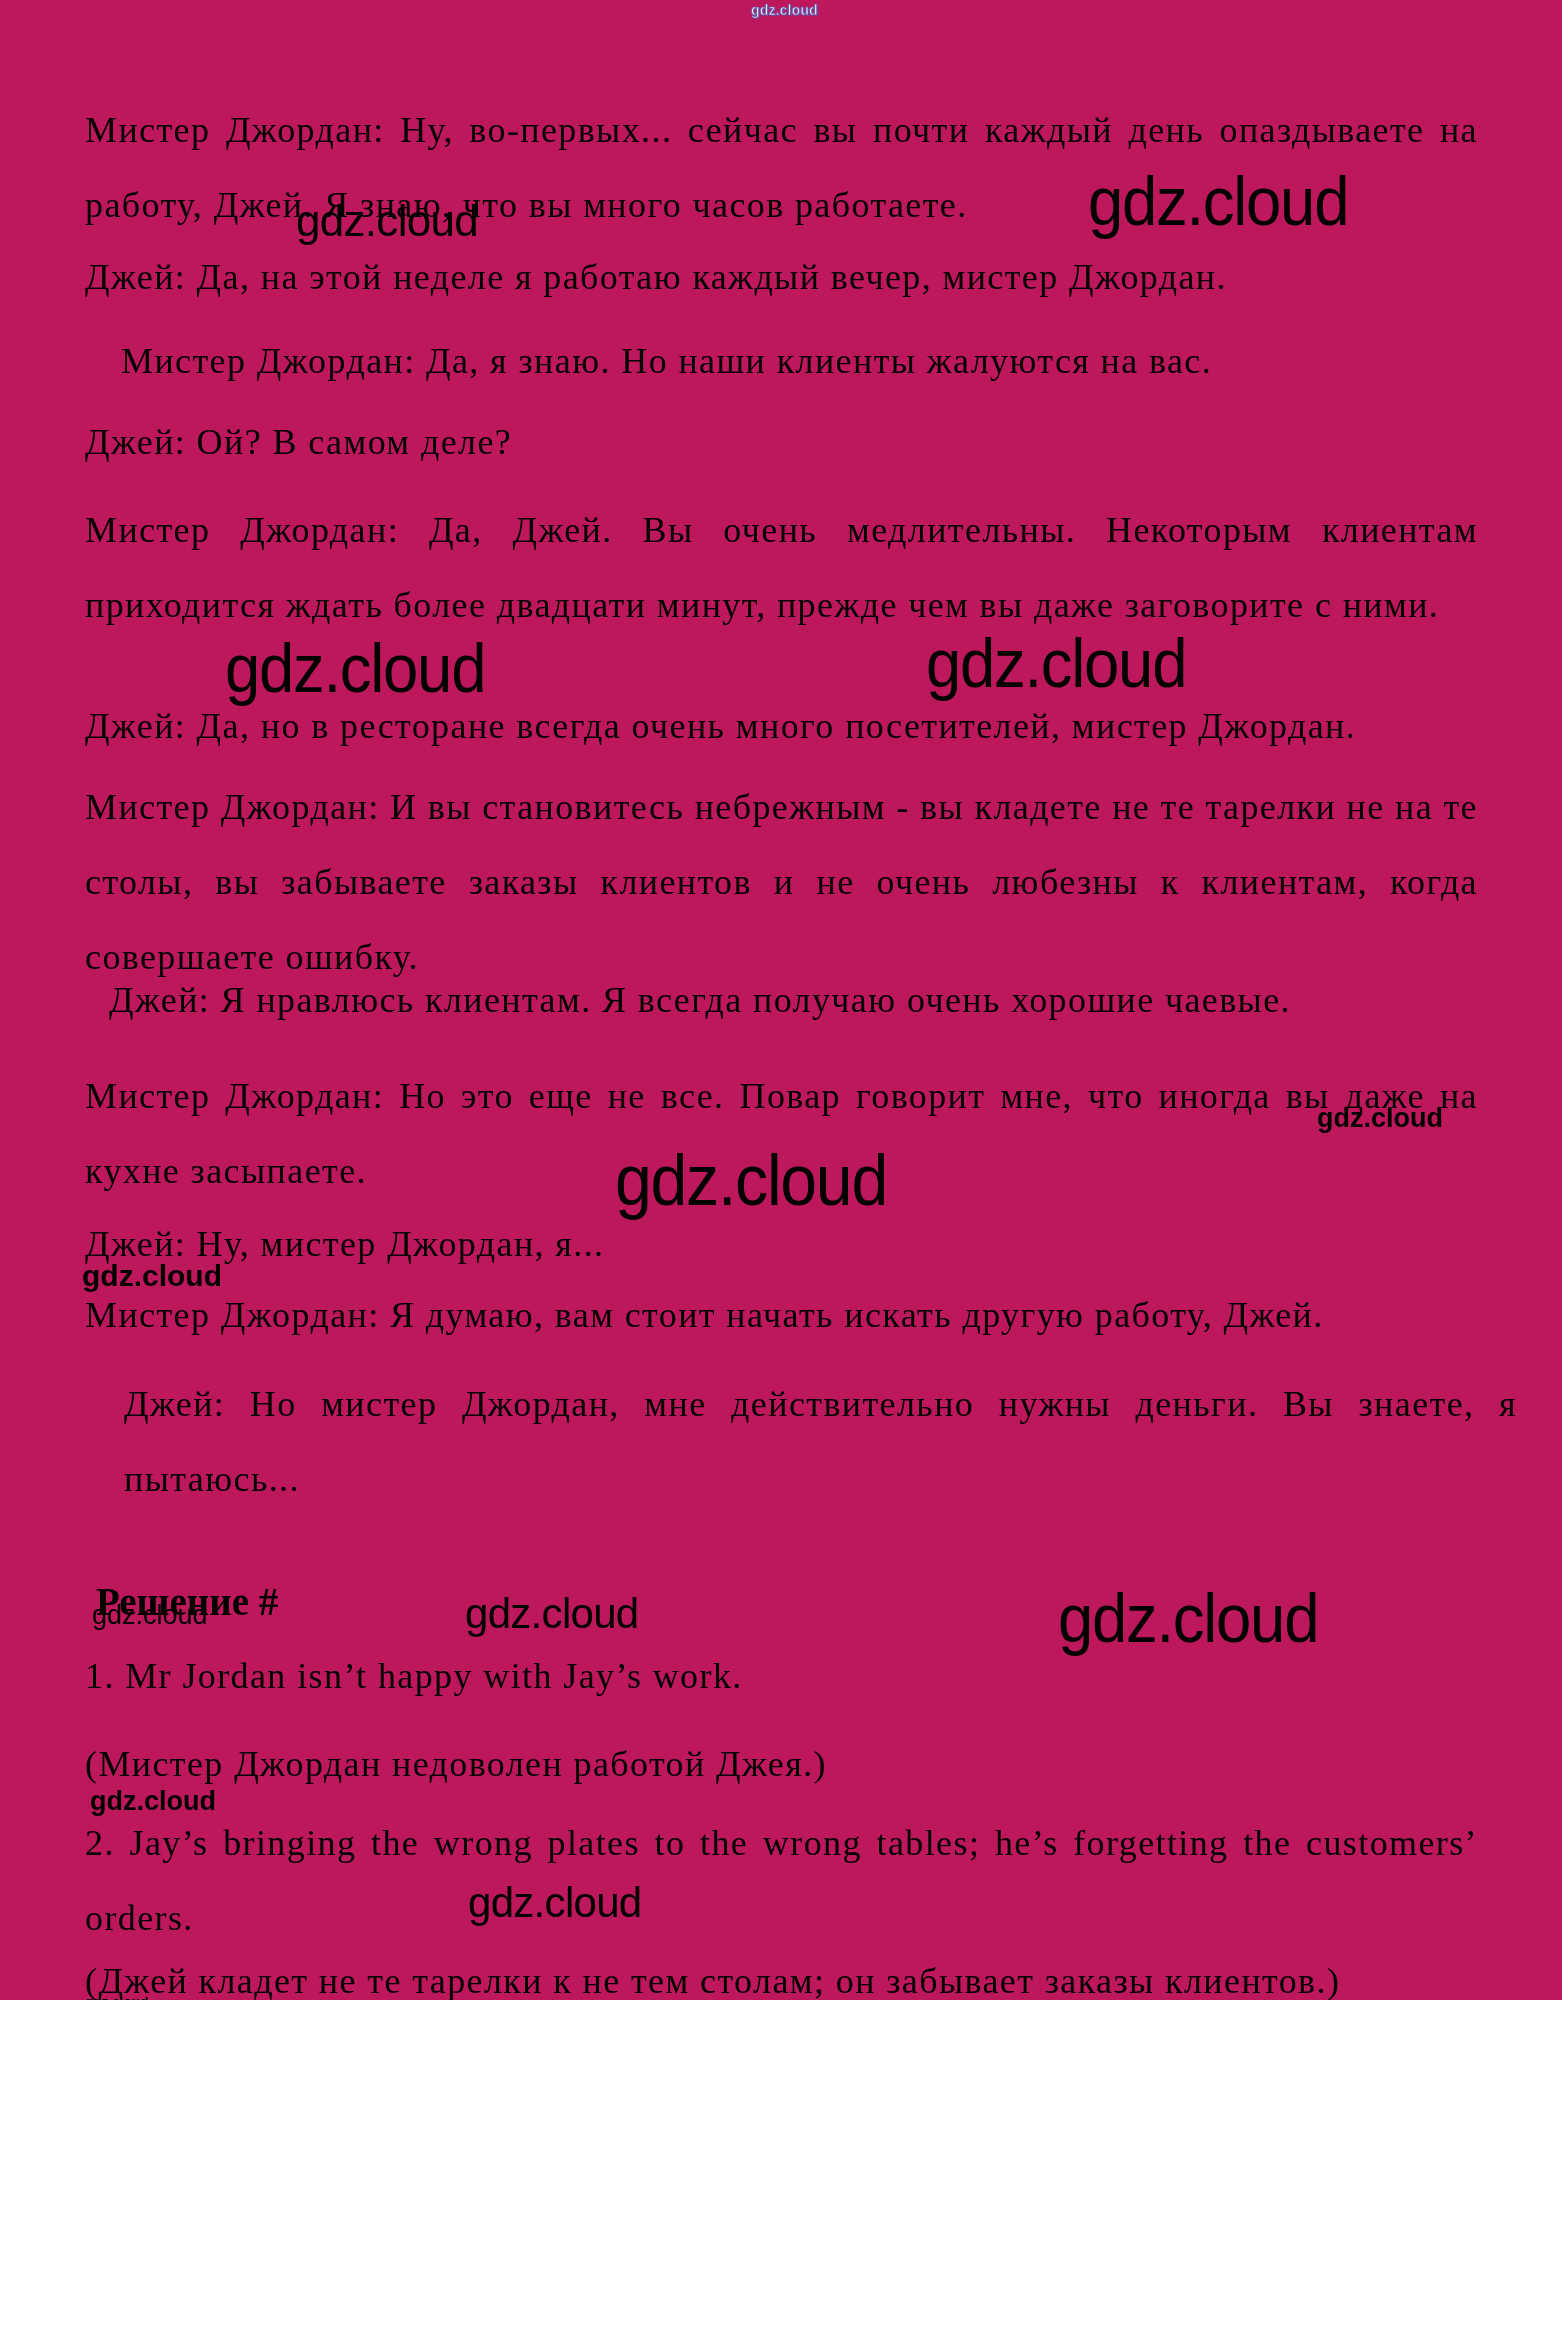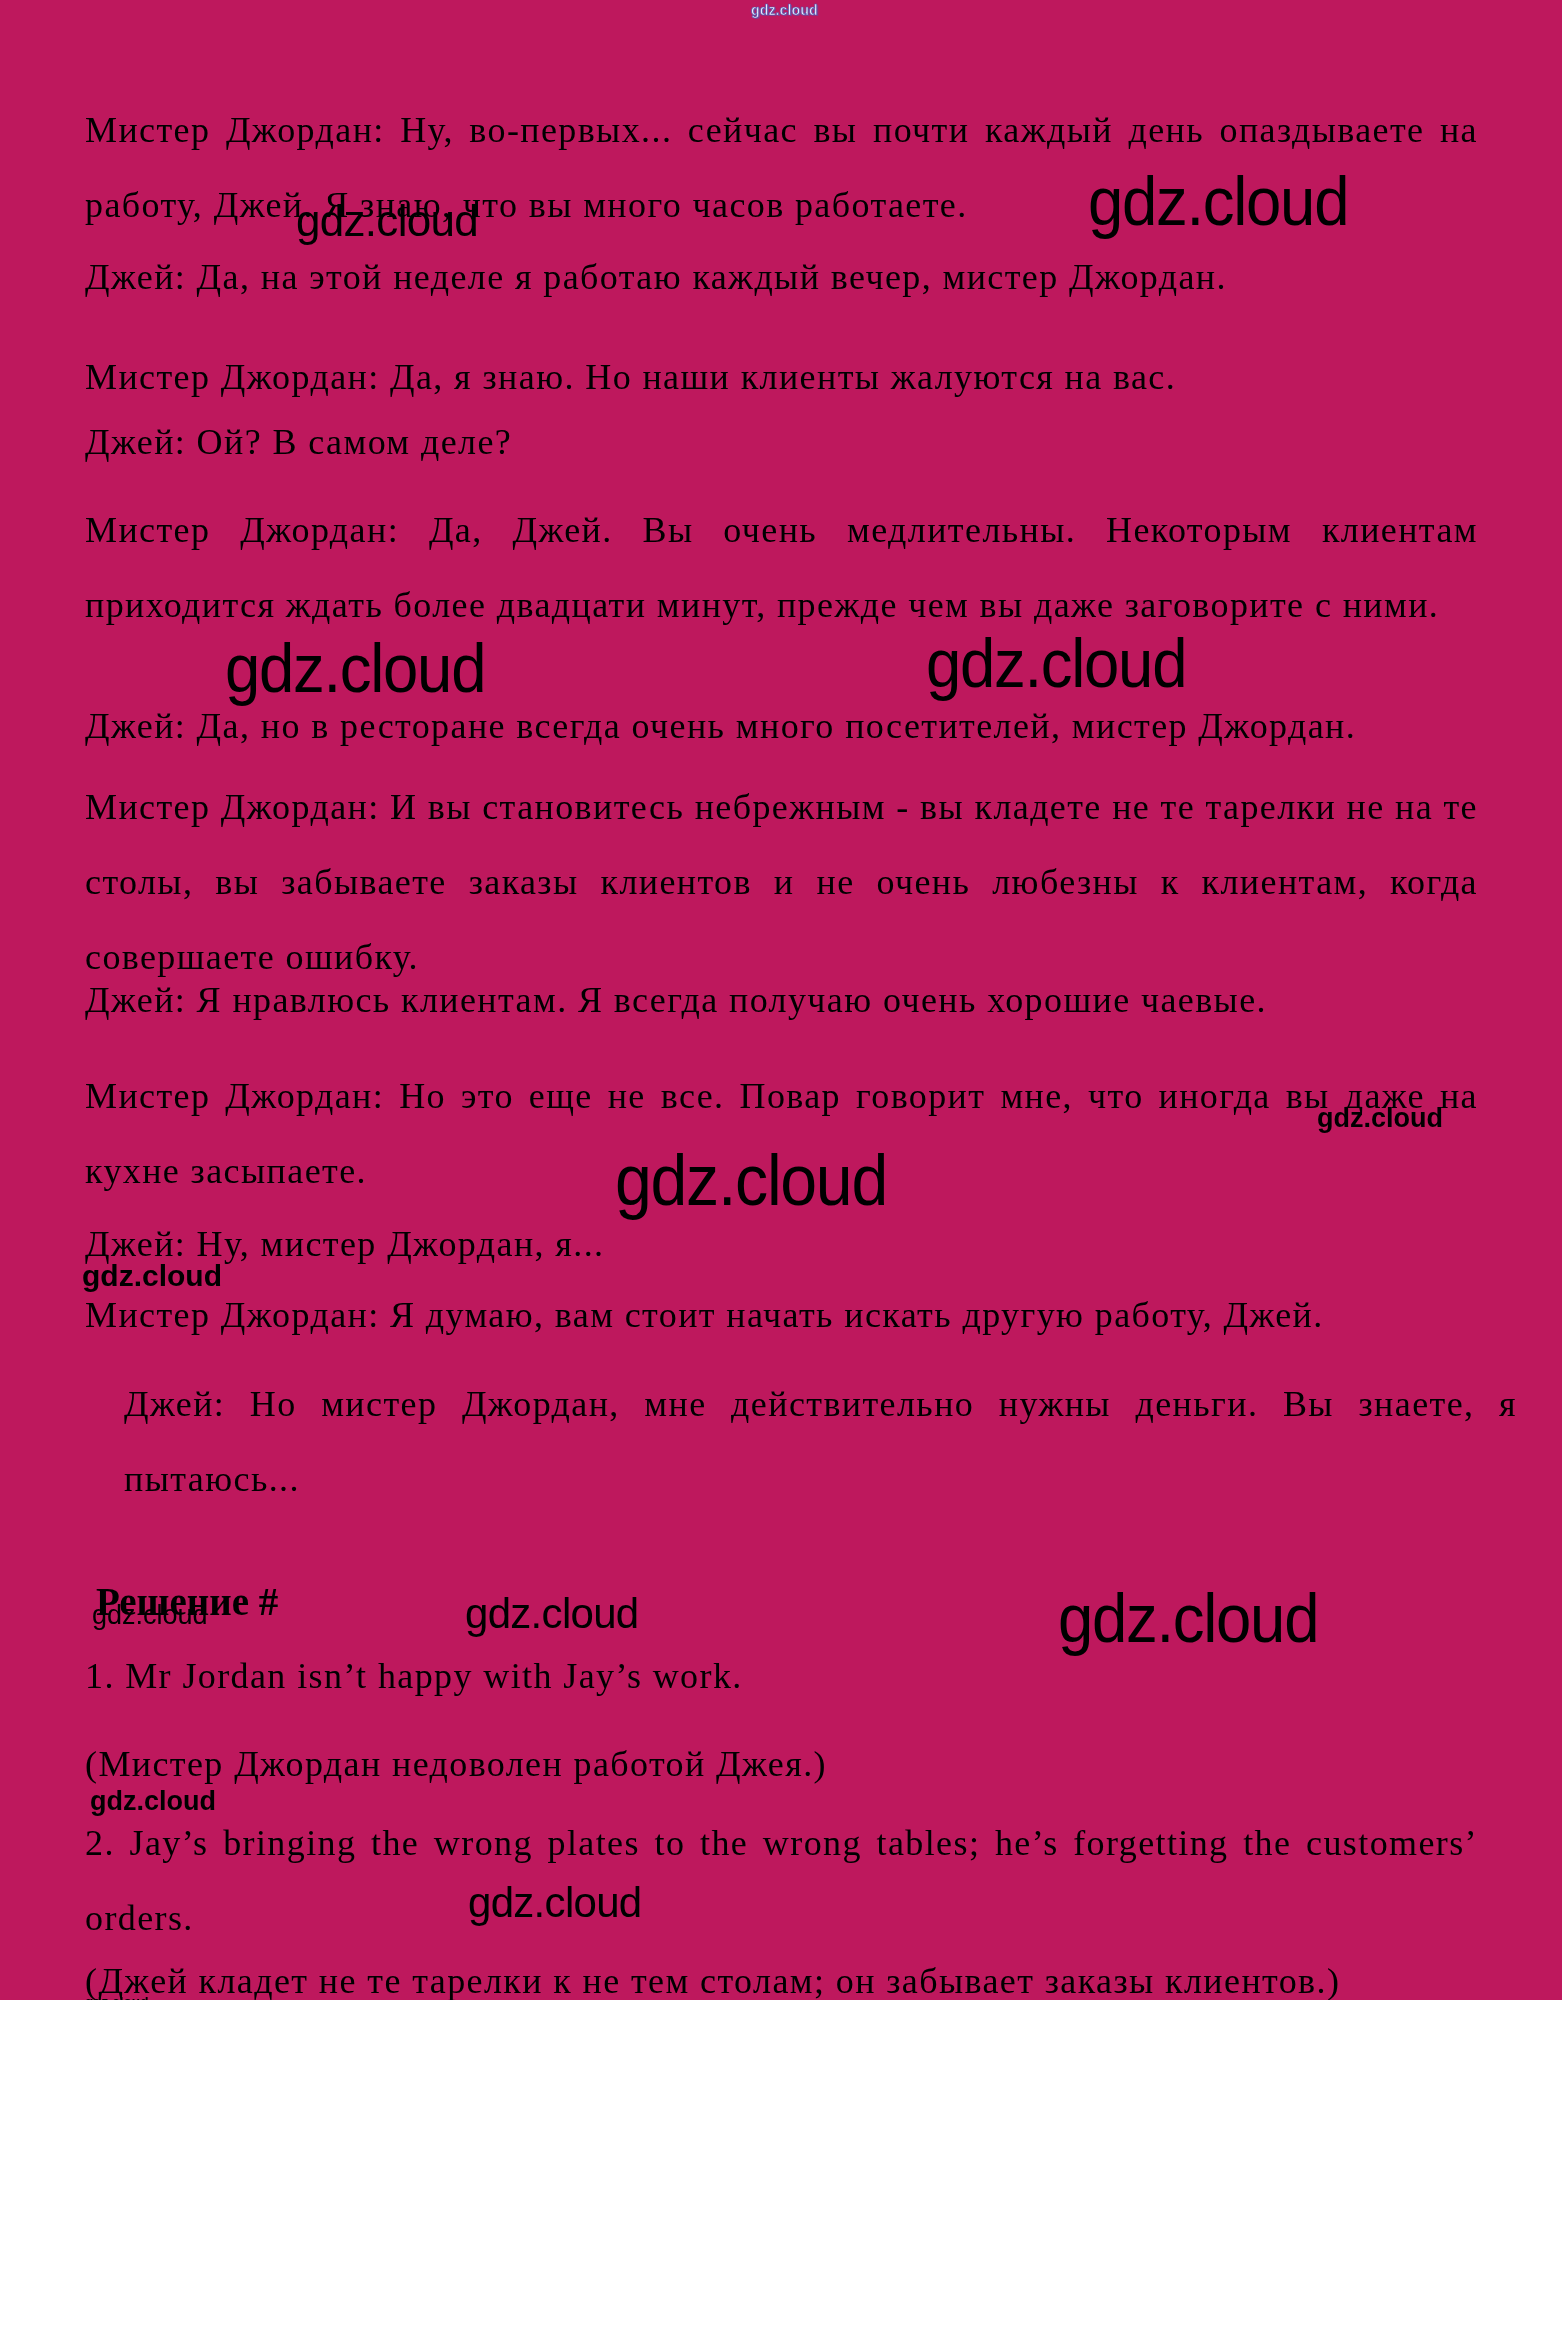--- a/index.html
+++ b/index.html
@@ -58,26 +58,26 @@
 </style>
 </head>
 <body>
 
 <div class="page">
 
   <span class="wm wm-top" style="left:751px; top:2.9px;">gdz.cloud</span>
 
   <p class="para" style="top:93px;">Мистер Джордан: Ну, во-первых... сейчас вы почти каждый день опаздываете на работу, Джей. Я знаю, что вы много часов работаете.</p>
   <p class="para" style="top:240px;">Джей: Да, на этой неделе я работаю каждый вечер, мистер Джордан.</p>
-  <p class="para" style="top:340px;">Мистер Джордан: Да, я знаю. Но наши клиенты жалуются на вас.</p>
+  <p class="para" style="top:324px;margin-left:36px;">Мистер Джордан: Да, я знаю. Но наши клиенты жалуются на вас.</p>
   <p class="para" style="top:405px;">Джей: Ой? В самом деле?</p>
   <p class="para" style="top:493px;">Мистер Джордан: Да, Джей. Вы очень медлительны. Некоторым клиентам приходится ждать более двадцати минут, прежде чем вы даже заговорите с ними.</p>
   <p class="para" style="top:689px;">Джей: Да, но в ресторане всегда очень много посетителей, мистер Джордан.</p>
   <p class="para" style="top:770px;">Мистер Джордан: И вы становитесь небрежным - вы кладете не те тарелки не на те столы, вы забываете заказы клиентов и не очень любезны к клиентам, когда совершаете ошибку.</p>
-  <p class="para" style="top:963px;">Джей: Я нравлюсь клиентам. Я всегда получаю очень хорошие чаевые.</p>
+  <p class="para" style="top:963px;margin-left:24px;">Джей: Я нравлюсь клиентам. Я всегда получаю очень хорошие чаевые.</p>
   <p class="para" style="top:1059px;">Мистер Джордан: Но это еще не все. Повар говорит мне, что иногда вы даже на кухне засыпаете.</p>
   <p class="para" style="top:1207px;">Джей: Ну, мистер Джордан, я...</p>
   <p class="para" style="top:1278px;">Мистер Джордан: Я думаю, вам стоит начать искать другую работу, Джей.</p>
   <p class="para" style="top:1367px;margin-left:39px;">Джей: Но мистер Джордан, мне действительно нужны деньги. Вы знаете, я пытаюсь...</p>
 
   <span class="wm wm-md2" style="left:296px;  top:199px;">gdz.cloud</span>
   <span class="wm wm-lg" style="left:1088px; top:167px;">gdz.cloud</span>
   <span class="wm wm-lg" style="left:225px;  top:634px;">gdz.cloud</span>
   <span class="wm wm-lg" style="left:926px; top:629px;">gdz.cloud</span>
   <span class="wm wm-sm" style="left:1317px; top:1105px;">gdz.cloud</span>

